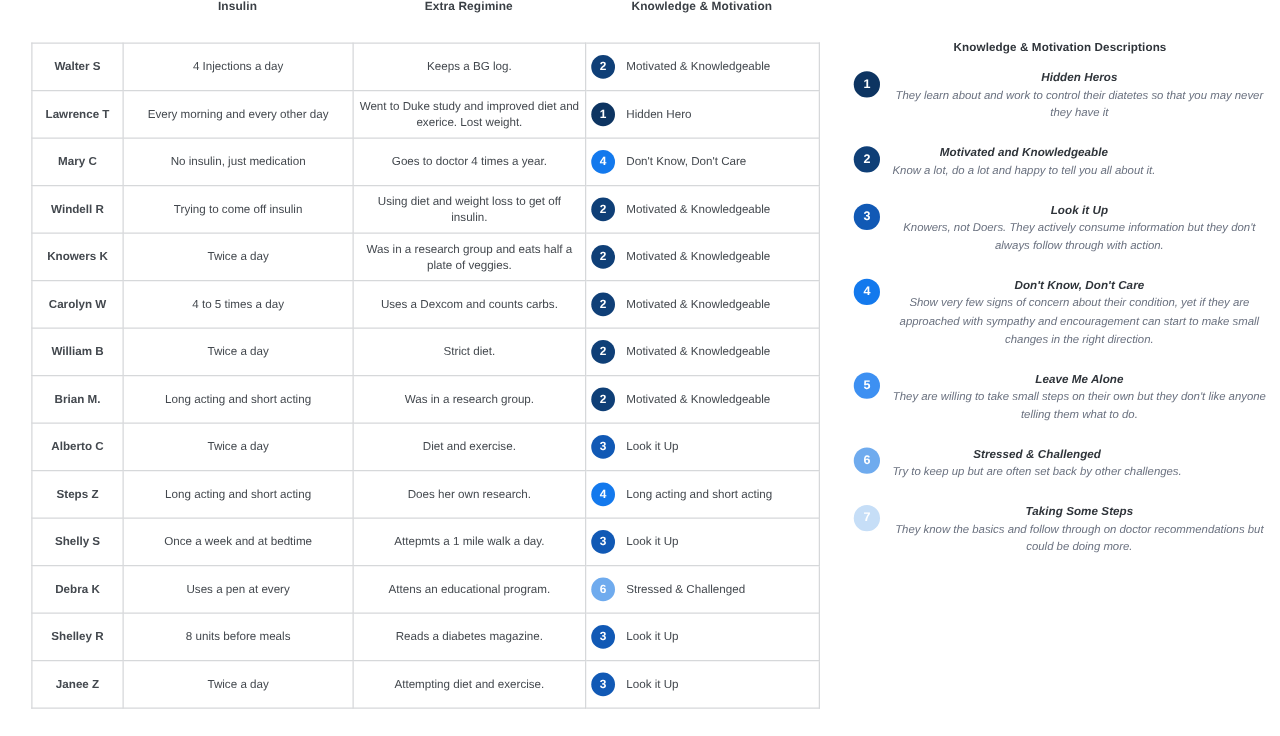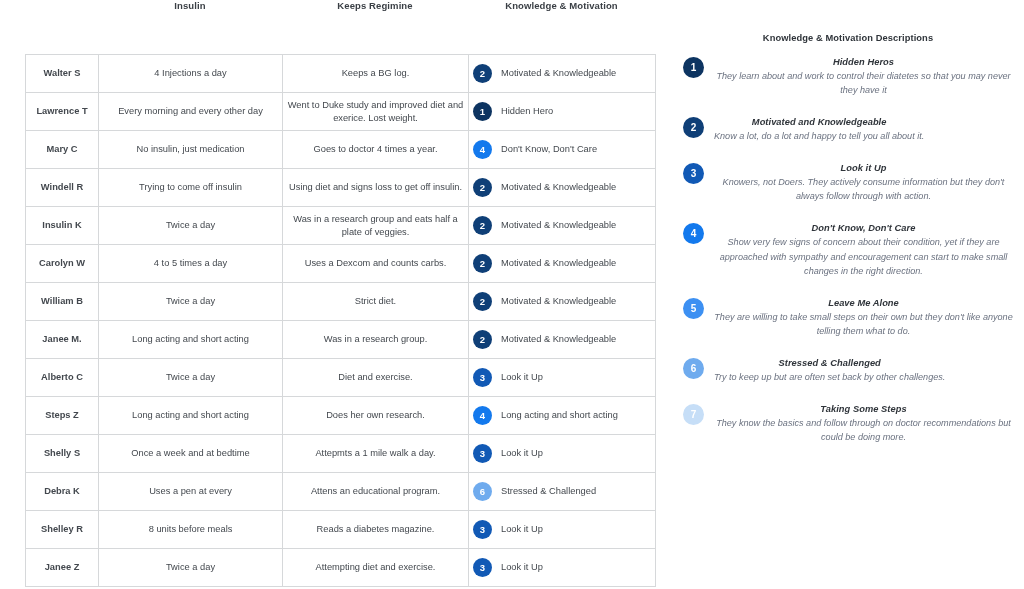--- a/index.html
+++ b/index.html
@@ -38,21 +38,20 @@
   }
   .ch-name   { width: 73px; }
   .ch-ins    { width: 184px; }
   .ch-extra  { width: 186px; }
   .ch-know   { width: 187px; }
 
   table.grid {
     border-collapse: collapse;
     width: 630px;
     table-layout: fixed;
-    margin-top: 20px;
   }
   table.grid td {
     border: 1px solid #d6d8da;
     height: 38px;
     vertical-align: middle;
     padding: 2px 4px;
     font-size: 9.3px;
     color: #43484e;
     text-align: center;
     line-height: 1.35;
@@ -136,21 +135,21 @@
 </head>
 <body>
 
 <div id="page">
 
   <div id="table-region">
 
     <div class="col-headers">
       <div class="ch ch-name"></div>
       <div class="ch ch-ins">Insulin</div>
-      <div class="ch ch-extra">Keeps Regimine</div>
+      <div class="ch ch-extra">Extra Regimine</div>
       <div class="ch ch-know">Knowledge &amp; Motivation</div>
     </div>
 
     <table class="grid">
       <tbody id="table-body">
           <tr class="row">
             <td class="c-name">Walter S</td>
             <td class="c-ins">4 Injections a day</td>
             <td class="c-extra">Keeps a BG log.</td>
             <td class="c-know">
@@ -178,30 +177,30 @@
             <td class="c-know">
               <div class="kw-cell">
                 <span class="badge" style="background: rgb(19, 121, 237);">4</span>
                 <span class="kw-label">Don't Know, Don't Care</span>
               </div>
             </td>
           </tr>
           <tr class="row">
             <td class="c-name">Windell R</td>
             <td class="c-ins">Trying to come off insulin</td>
-            <td class="c-extra">Using diet and signs loss to get off insulin.</td>
-            <td class="c-know">
-              <div class="kw-cell">
-                <span class="badge" style="background: rgb(15, 63, 119);">2</span>
-                <span class="kw-label">Motivated &amp; Knowledgeable</span>
-              </div>
-            </td>
-          </tr>
-          <tr class="row">
-            <td class="c-name">Insulin K</td>
+            <td class="c-extra">Using diet and weight loss to get off insulin.</td>
+            <td class="c-know">
+              <div class="kw-cell">
+                <span class="badge" style="background: rgb(15, 63, 119);">2</span>
+                <span class="kw-label">Motivated &amp; Knowledgeable</span>
+              </div>
+            </td>
+          </tr>
+          <tr class="row">
+            <td class="c-name">Knowers K</td>
             <td class="c-ins">Twice a day</td>
             <td class="c-extra">Was in a research group and eats half a plate of veggies.</td>
             <td class="c-know">
               <div class="kw-cell">
                 <span class="badge" style="background: rgb(15, 63, 119);">2</span>
                 <span class="kw-label">Motivated &amp; Knowledgeable</span>
               </div>
             </td>
           </tr>
           <tr class="row">
@@ -220,21 +219,21 @@
             <td class="c-ins">Twice a day</td>
             <td class="c-extra">Strict diet.</td>
             <td class="c-know">
               <div class="kw-cell">
                 <span class="badge" style="background: rgb(15, 63, 119);">2</span>
                 <span class="kw-label">Motivated &amp; Knowledgeable</span>
               </div>
             </td>
           </tr>
           <tr class="row">
-            <td class="c-name">Janee M.</td>
+            <td class="c-name">Brian M.</td>
             <td class="c-ins">Long acting and short acting</td>
             <td class="c-extra">Was in a research group.</td>
             <td class="c-know">
               <div class="kw-cell">
                 <span class="badge" style="background: rgb(15, 63, 119);">2</span>
                 <span class="kw-label">Motivated &amp; Knowledgeable</span>
               </div>
             </td>
           </tr>
           <tr class="row">

